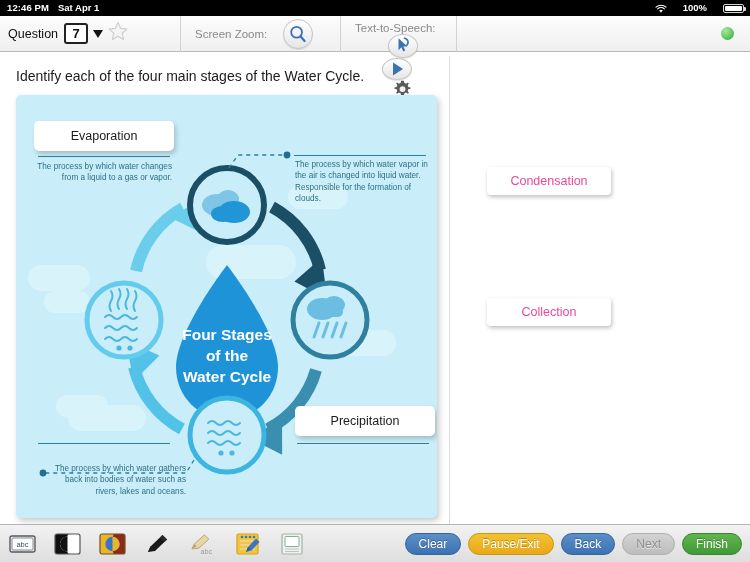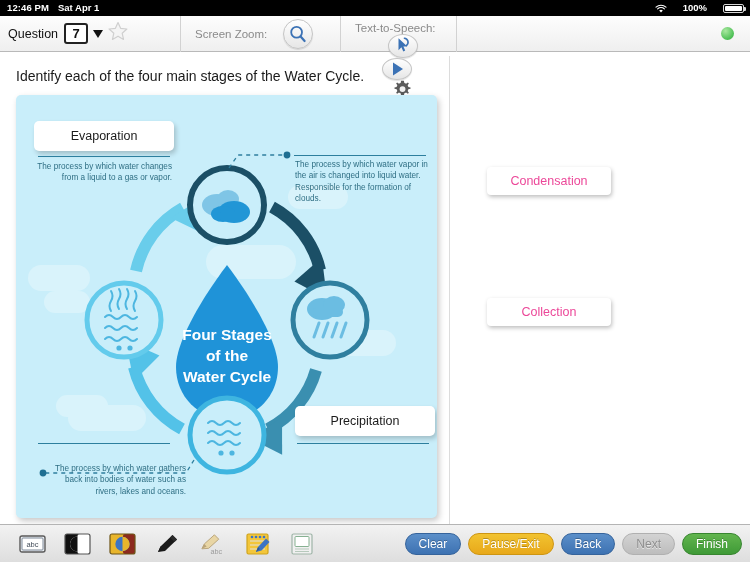--- a/index.html
+++ b/index.html
@@ -111,21 +111,21 @@
     cursor: pointer;
   }
 
   
   .bottombar {
     position: absolute; left: 0; bottom: 0; width: 750px; height: 38px;
     background: linear-gradient(#f2f2f2, #dedede);
     border-top: 1px solid #b4b4b4;
     display: flex; align-items: center;
   }
-  .tool-icons { display: flex; align-items: flex-start; gap: 17px; margin-left: 18px; }
+  .tool-icons { display: flex; align-items: flex-start; gap: 17px; margin-left: 8px; }
   .tool-ic { width: 28px; height: 28px; display: flex; align-items: center; justify-content: center; }
   .pill {
     height: 22px; border-radius: 11px; padding: 0 13px;
     display: flex; align-items: center; justify-content: center;
     font-size: 12px; color: #fff; font-weight: normal;
     text-shadow: 0 -1px 0 rgba(0,0,0,.25);
     margin-left: 7px; cursor: pointer;
   }
   .pill.blue   { background: linear-gradient(#5b8fc9, #3d72b2); border: 1px solid #35639b; }
   .pill.amber  { background: linear-gradient(#f2c330, #e8a81a); border: 1px solid #cd9512; }

